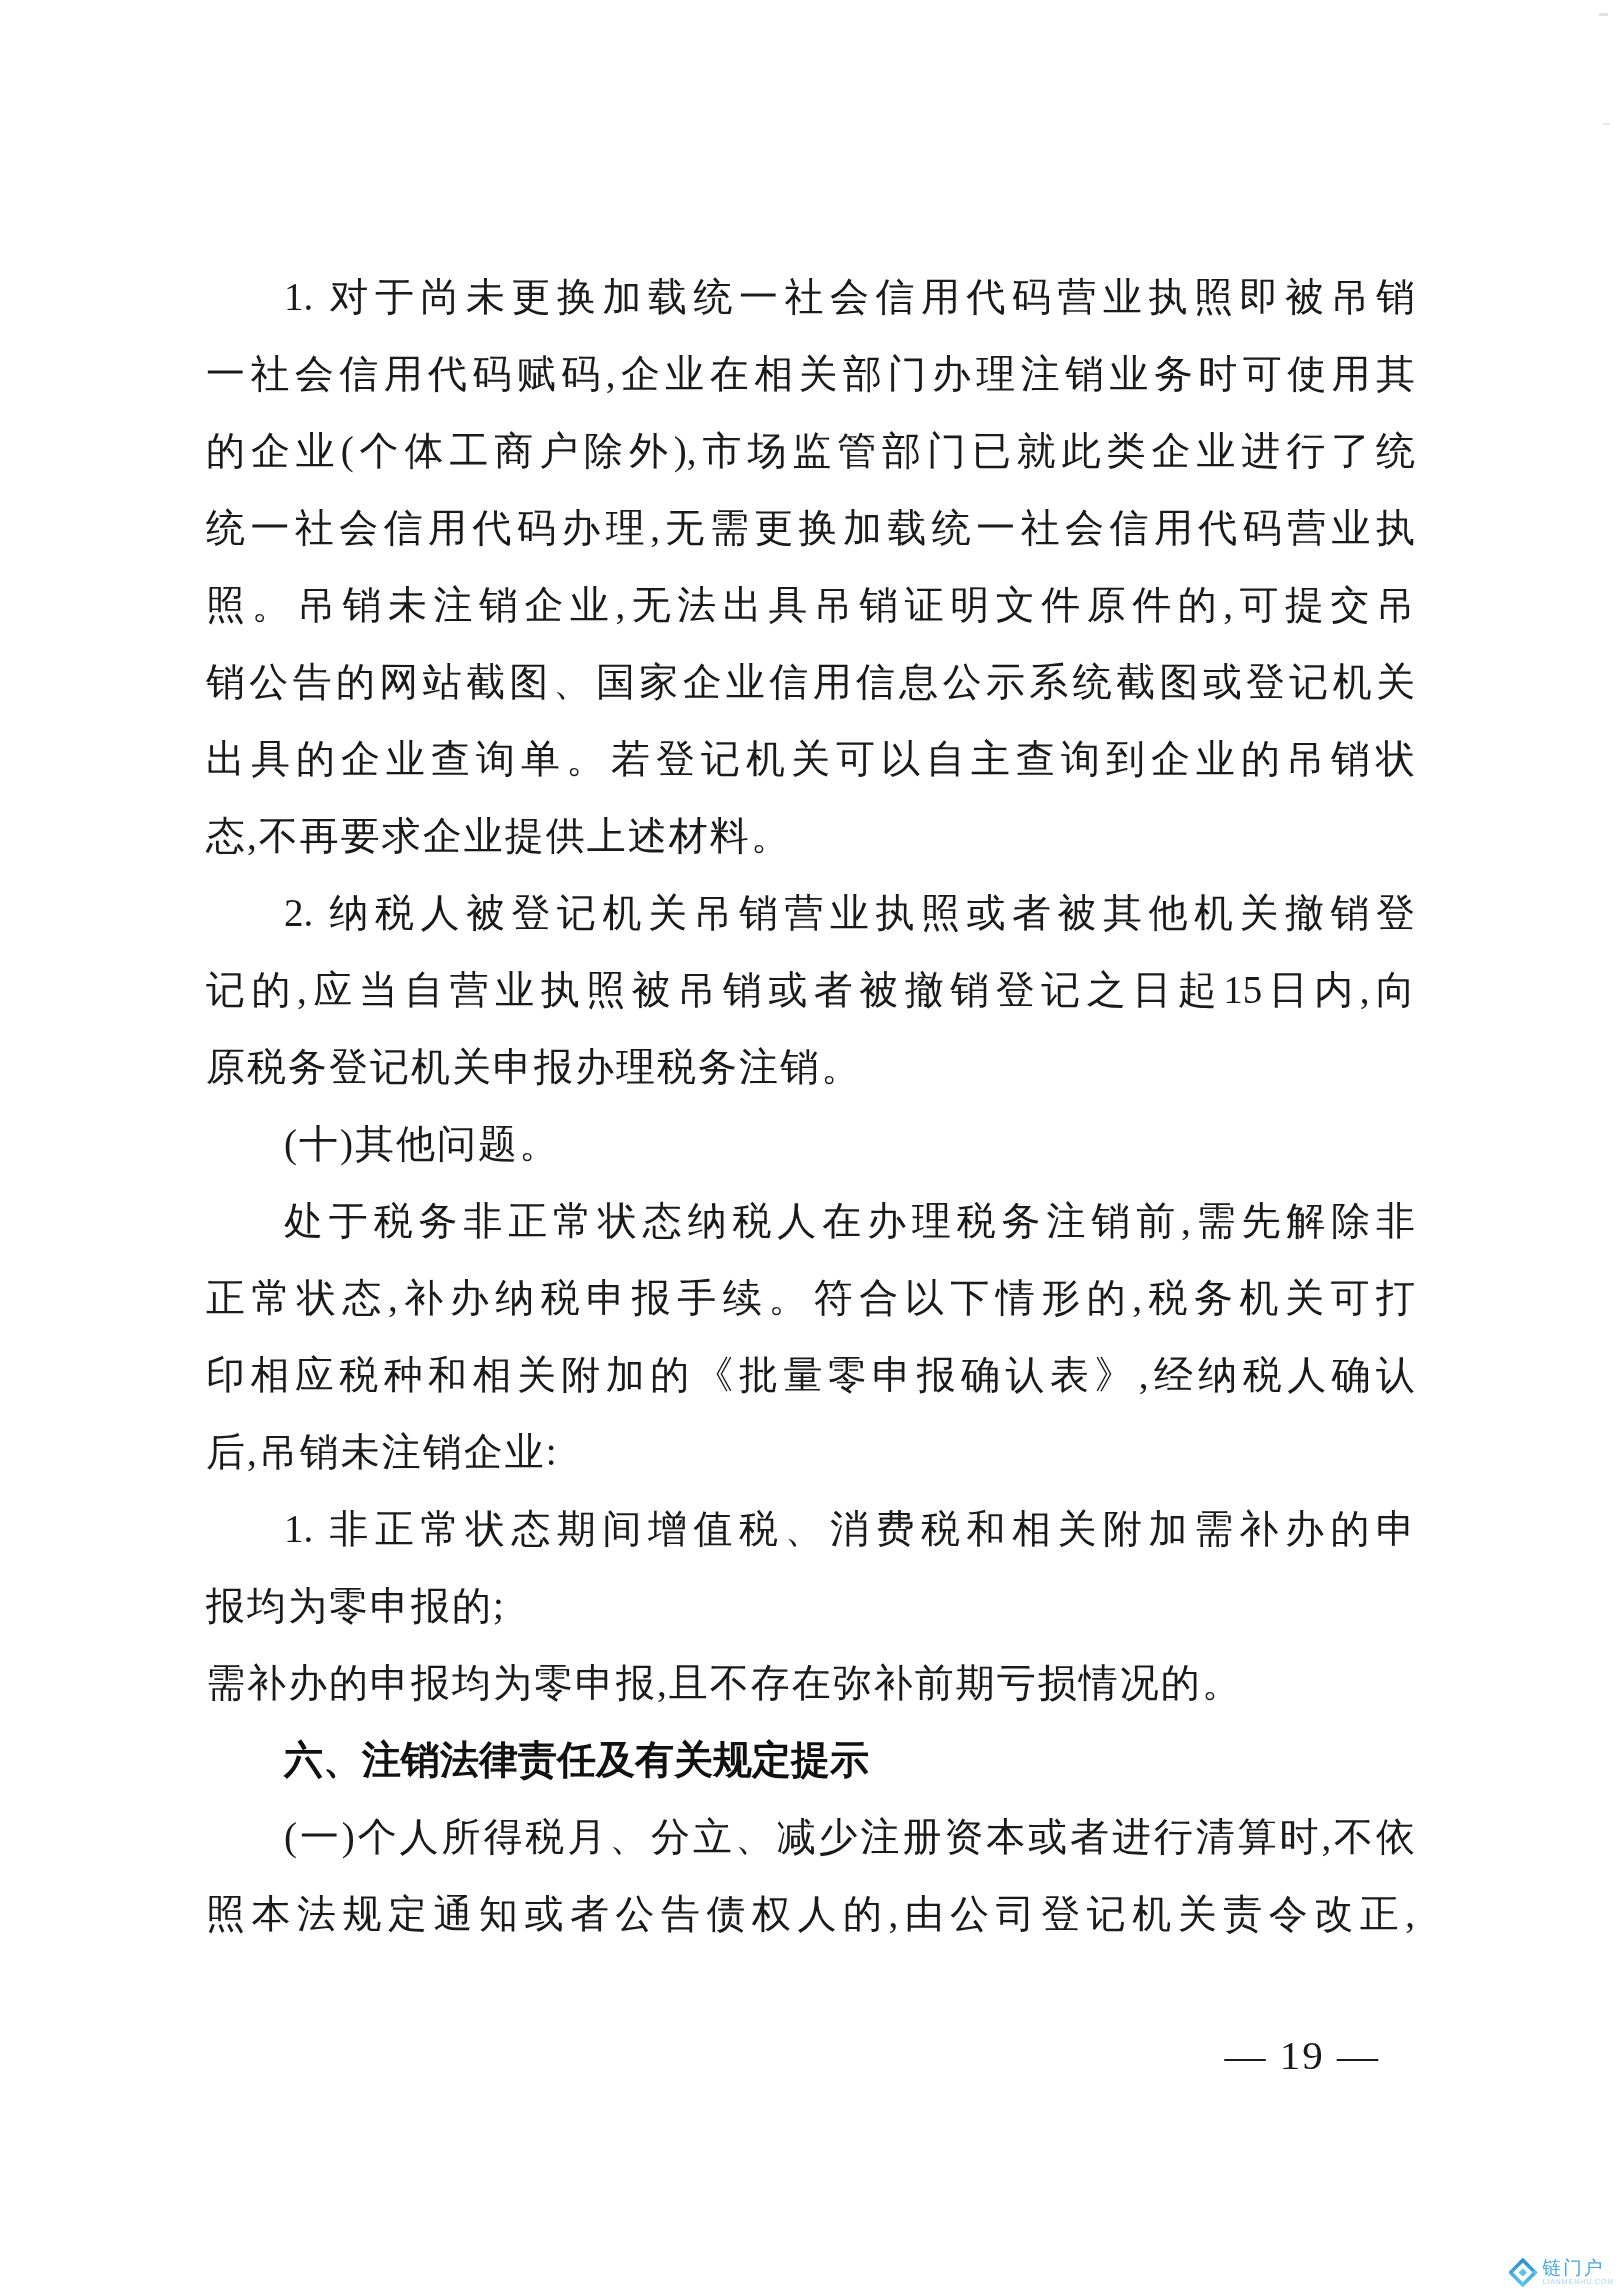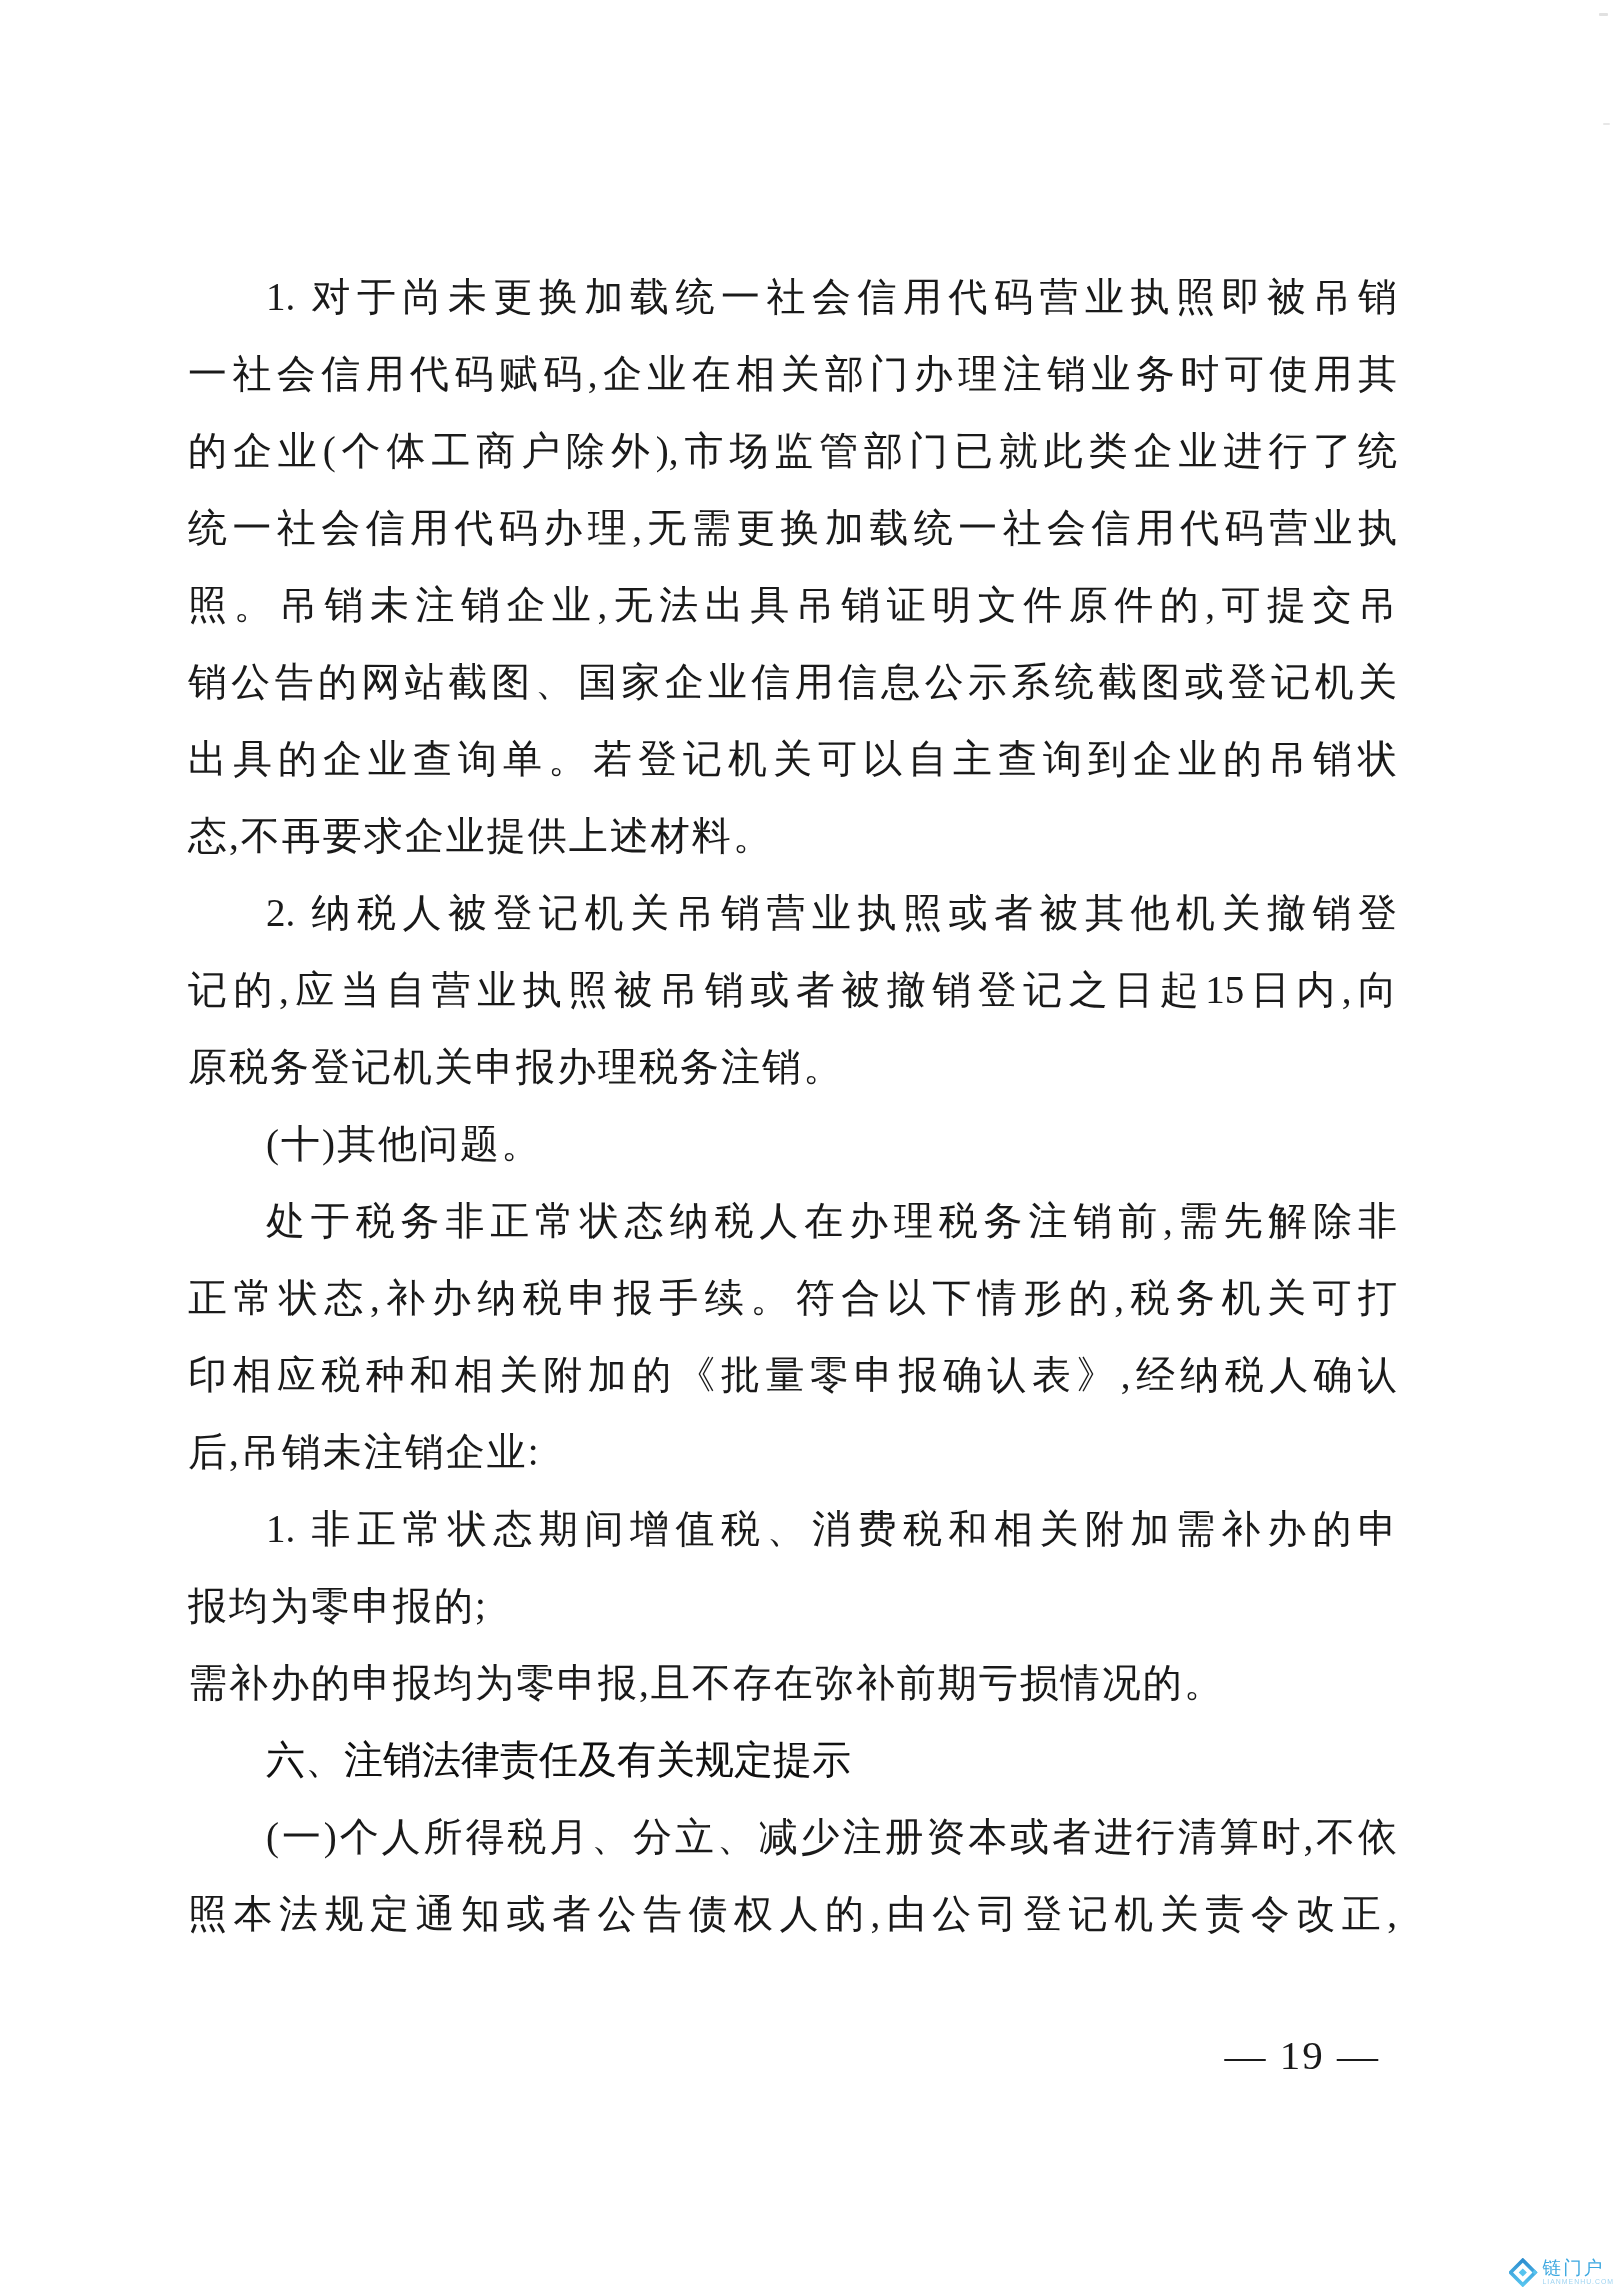--- a/index.html
+++ b/index.html
@@ -11,21 +11,21 @@
     overflow: hidden;
     font-family: "Liberation Serif", "DejaVu Serif", serif;
   }
   .page {
     position: absolute;
     inset: 0;
     background: #ffffff;
   }
   .text-block {
     position: absolute;
-    left: 188px;
+    left: 206px;
     top: 258px;
     width: 1209px;
     font-size: 39px;
     color: #1a1a1a;
   }
   .line {
     display: block;
     height: 77px;
     line-height: 77px;
     letter-spacing: 2px;
@@ -34,21 +34,21 @@
   }
   .line.justify {
     white-space: normal;
     letter-spacing: 0;
     text-align: justify;
     text-align-last: justify;
   }
   .line.indent { text-indent: 78px; }
   .line.heading {
     font-family: "Liberation Sans", "DejaVu Sans", sans-serif;
-    font-weight: normal;
+    font-weight: bold;
     letter-spacing: 0;
     color: #111111;
   }
   .page-number {
     position: absolute;
     top: 2031px;
     right: 240px;
     font-size: 41px;
     color: #1a1a1a;
     letter-spacing: 2px;

